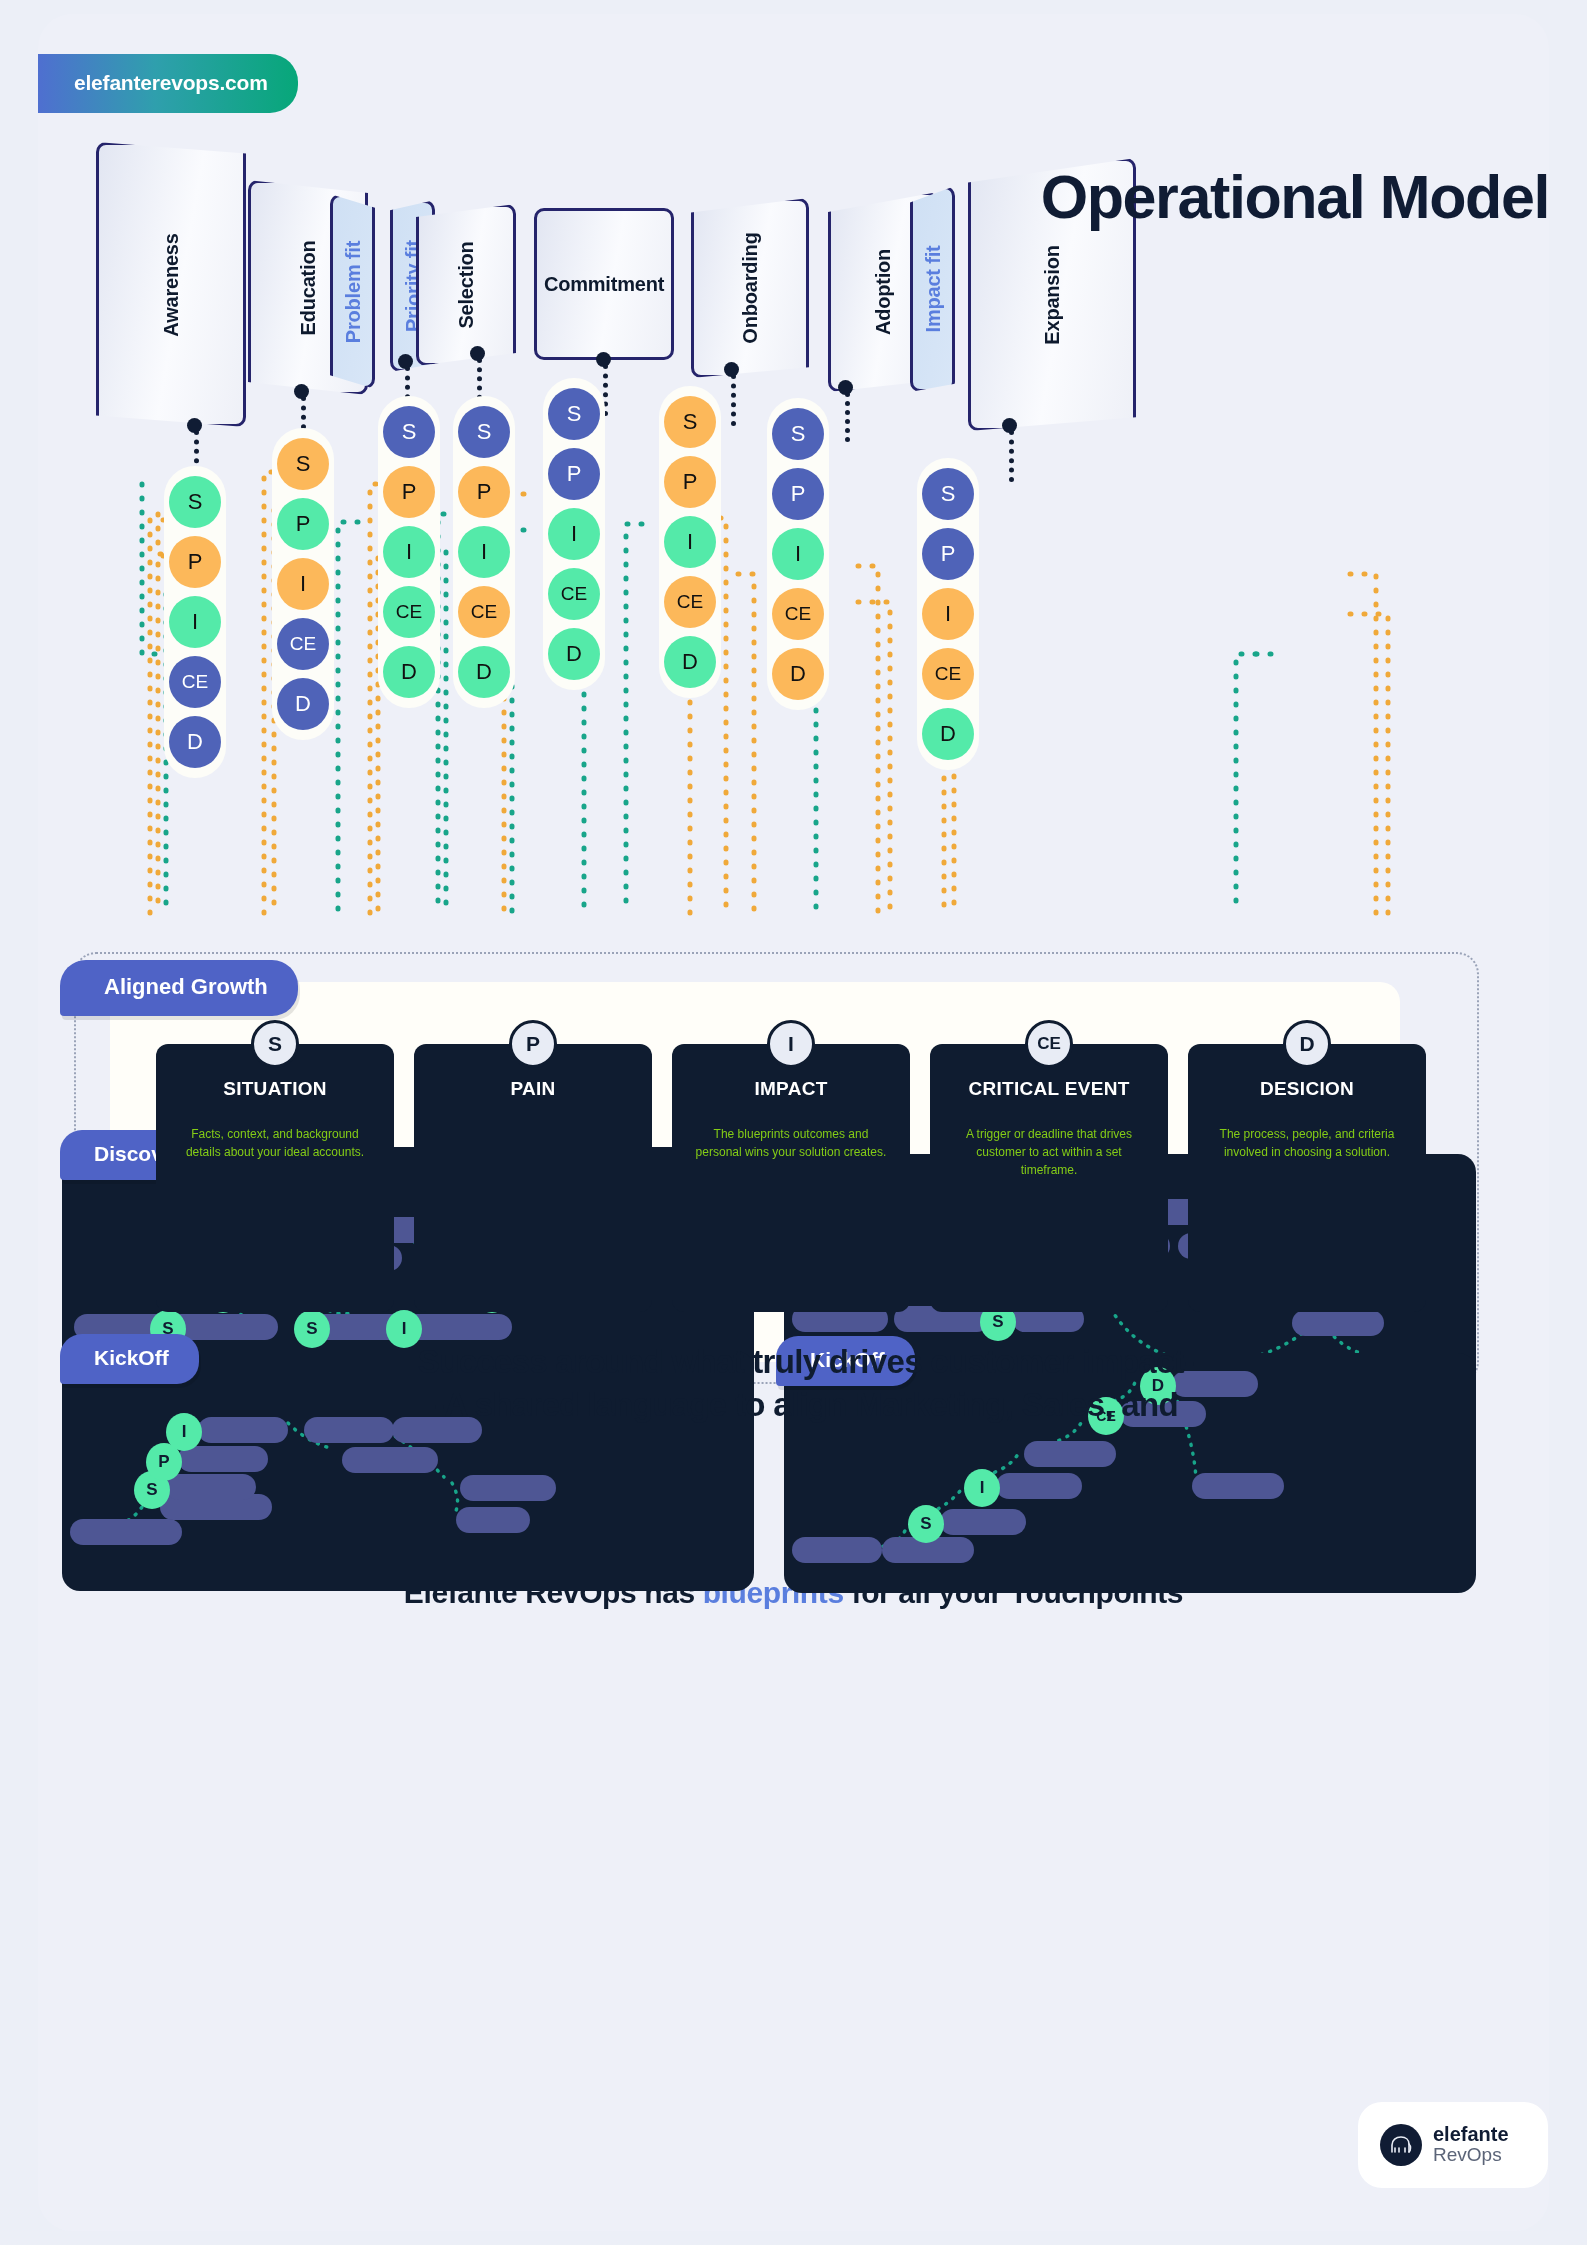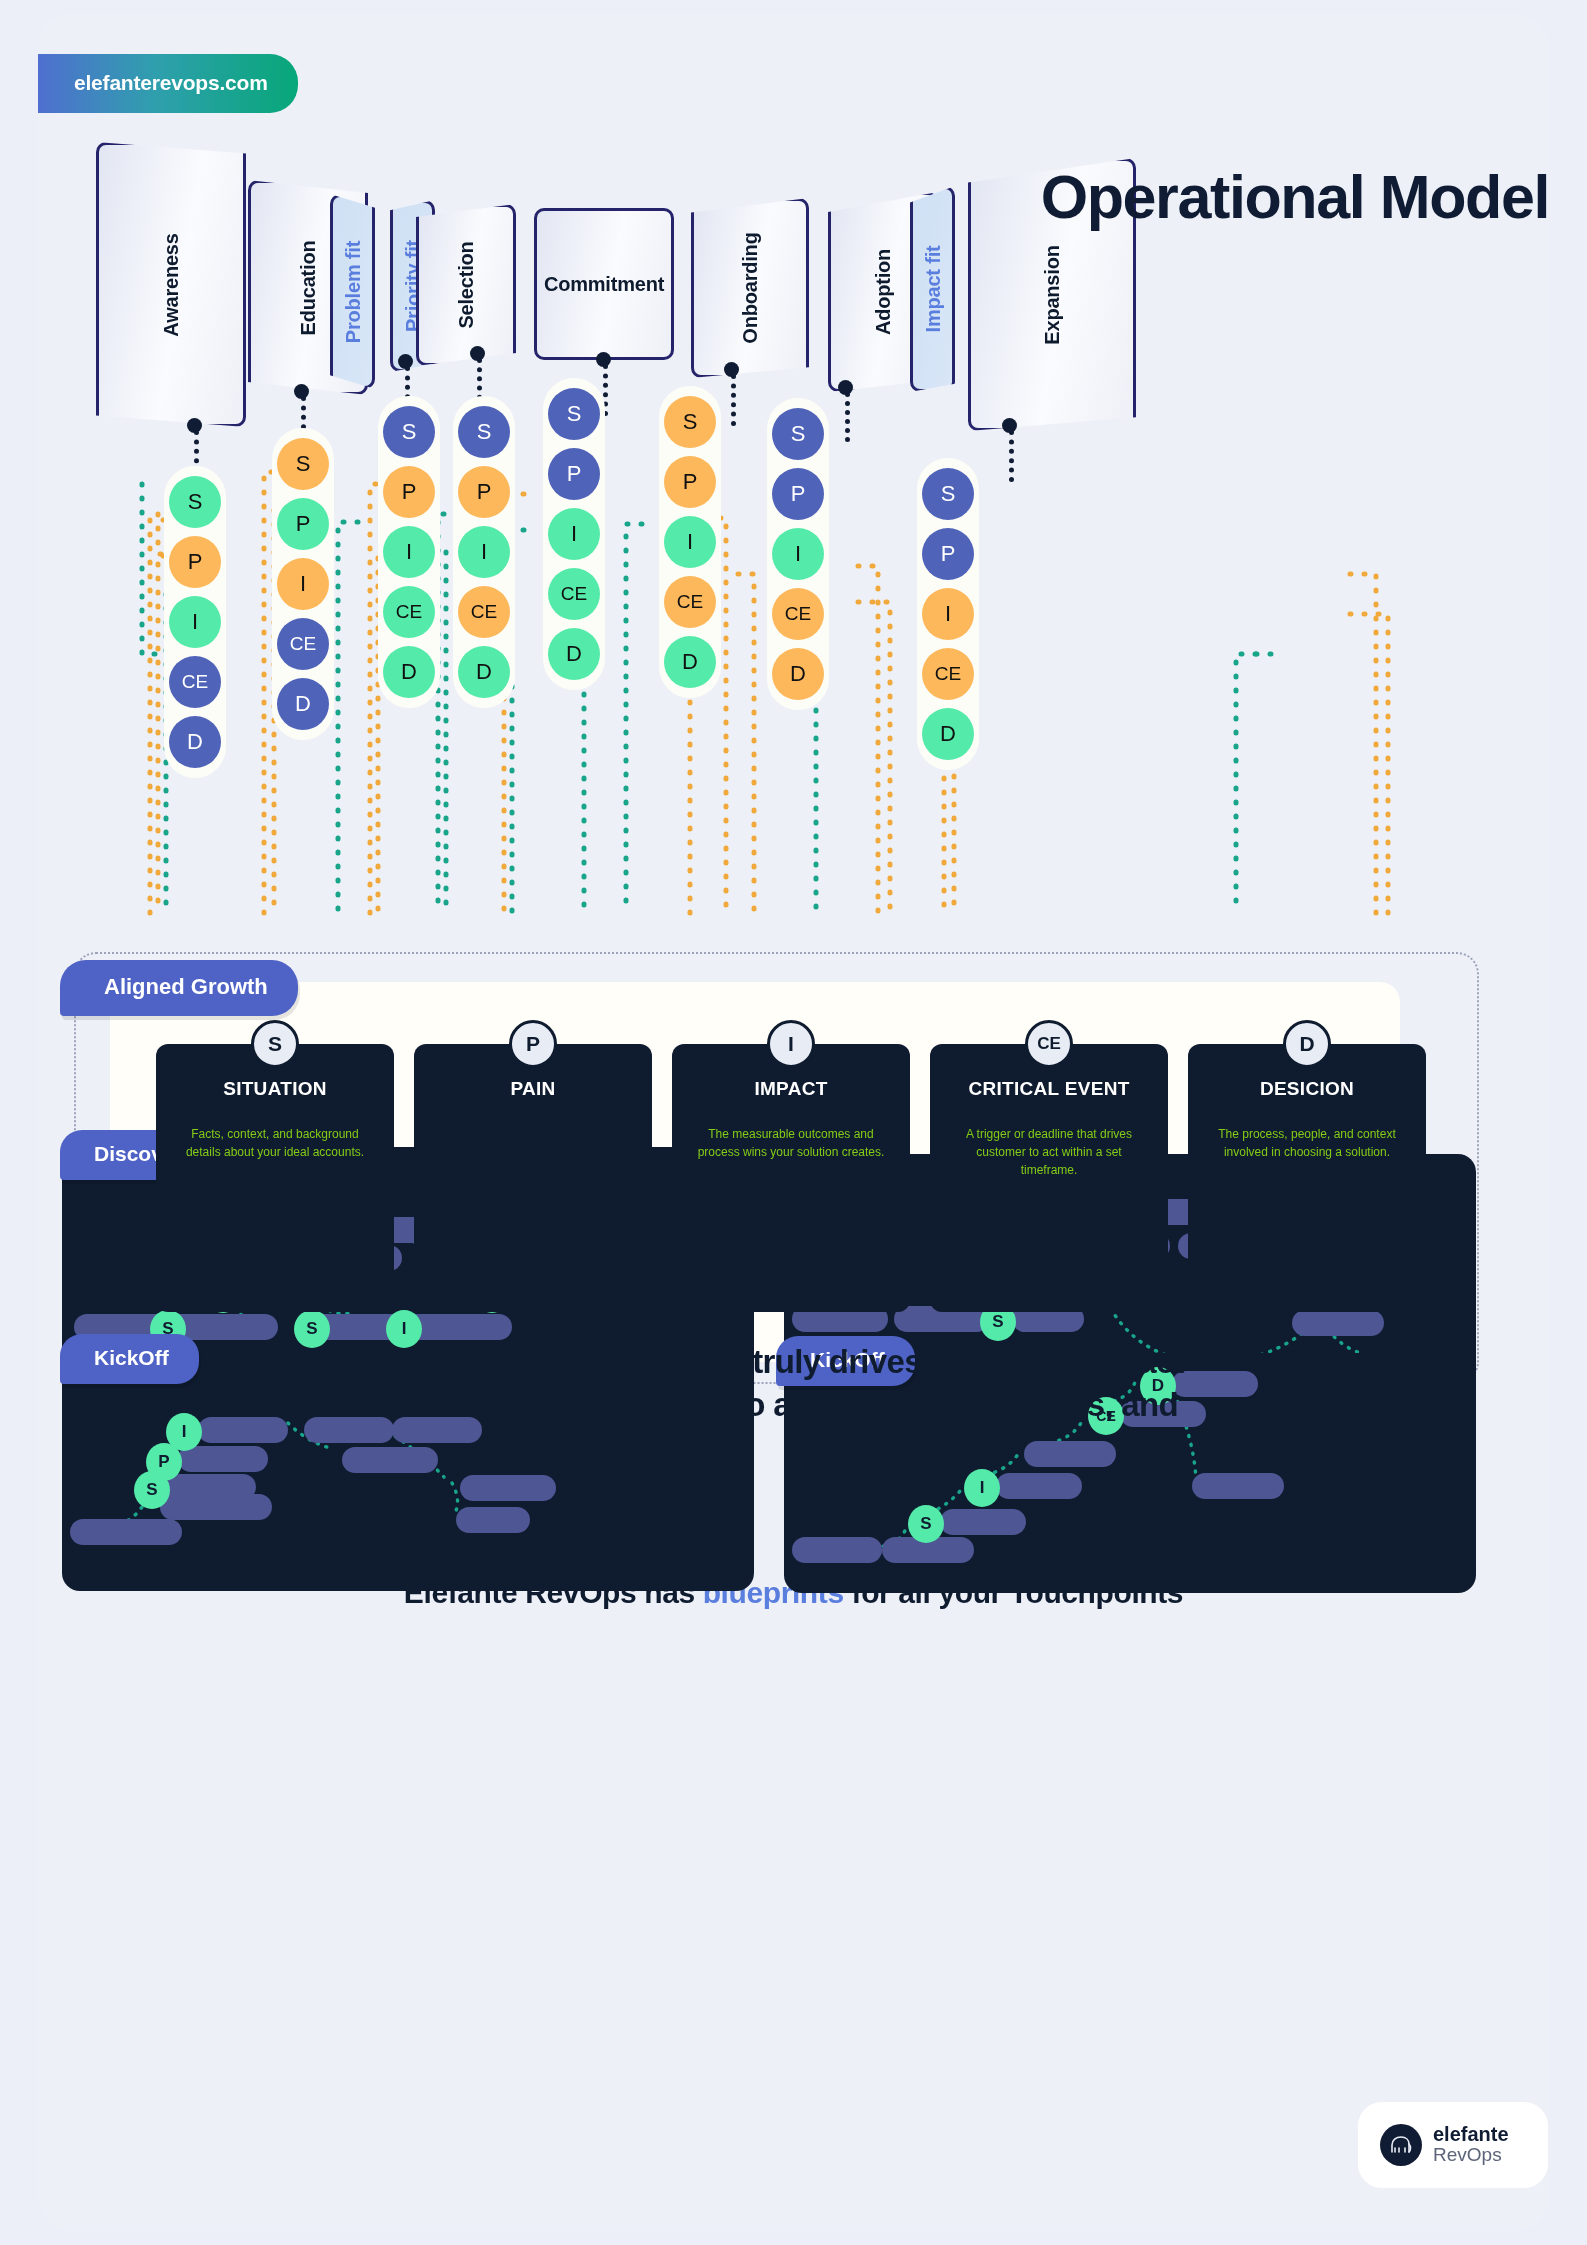--- a/index.html
+++ b/index.html
@@ -355,31 +355,31 @@
       <div class="card-title">SITUATION</div>
       <div class="card-body">Facts, context, and background details about your ideal accounts.</div>
     </div>
     <div class="card">
       <div class="card-badge">P</div>
       <div class="card-title">PAIN</div>
     </div>
     <div class="card">
       <div class="card-badge">I</div>
       <div class="card-title">IMPACT</div>
-      <div class="card-body">The measurable outcomes and process wins your solution creates.</div>
+      <div class="card-body">The blueprints outcomes and personal wins your solution creates.</div>
     </div>
     <div class="card">
       <div class="card-badge tiny">CE</div>
       <div class="card-title">CRITICAL EVENT</div>
       <div class="card-body">A trigger or deadline that drives customer to act within a set timeframe.</div>
     </div>
     <div class="card">
       <div class="card-badge">D</div>
       <div class="card-title">DESICION</div>
-      <div class="card-body">The process, people, and context involved in choosing a solution.</div>
+      <div class="card-body">The process, people, and criteria involved in choosing a solution.</div>
     </div>
   </div>
 
   <div class="tagline">
     <div>Success around what truly drives customer impact-</div>
     <div>-A shared language to align Marketing, Sales, and</div>
   </div>
 
   <div class="bp-head">
     <span>Elefante RevOps has </span><span class="hl">blueprints</span><span> for all your Touchpoints</span>

